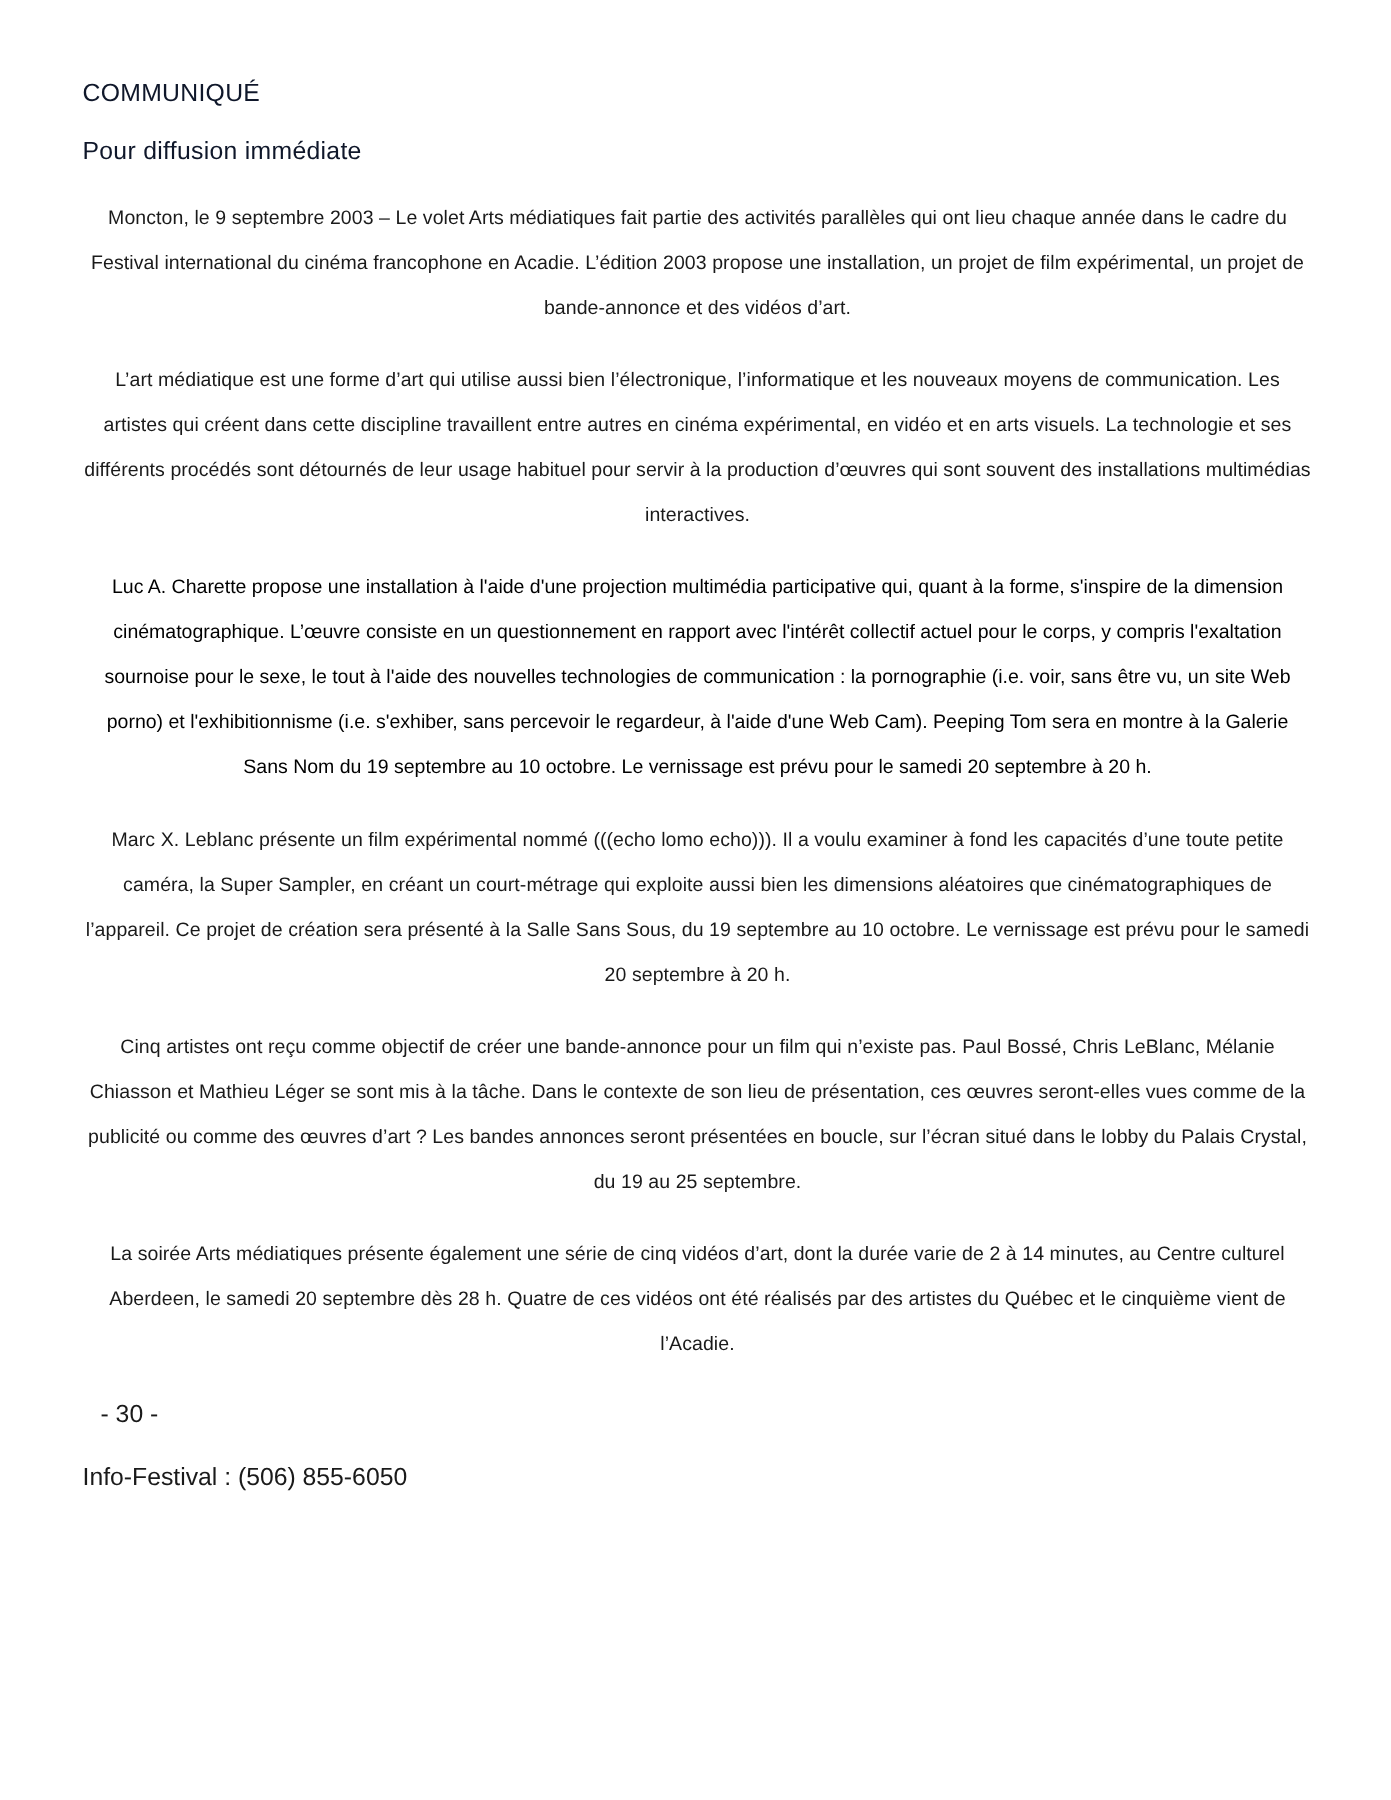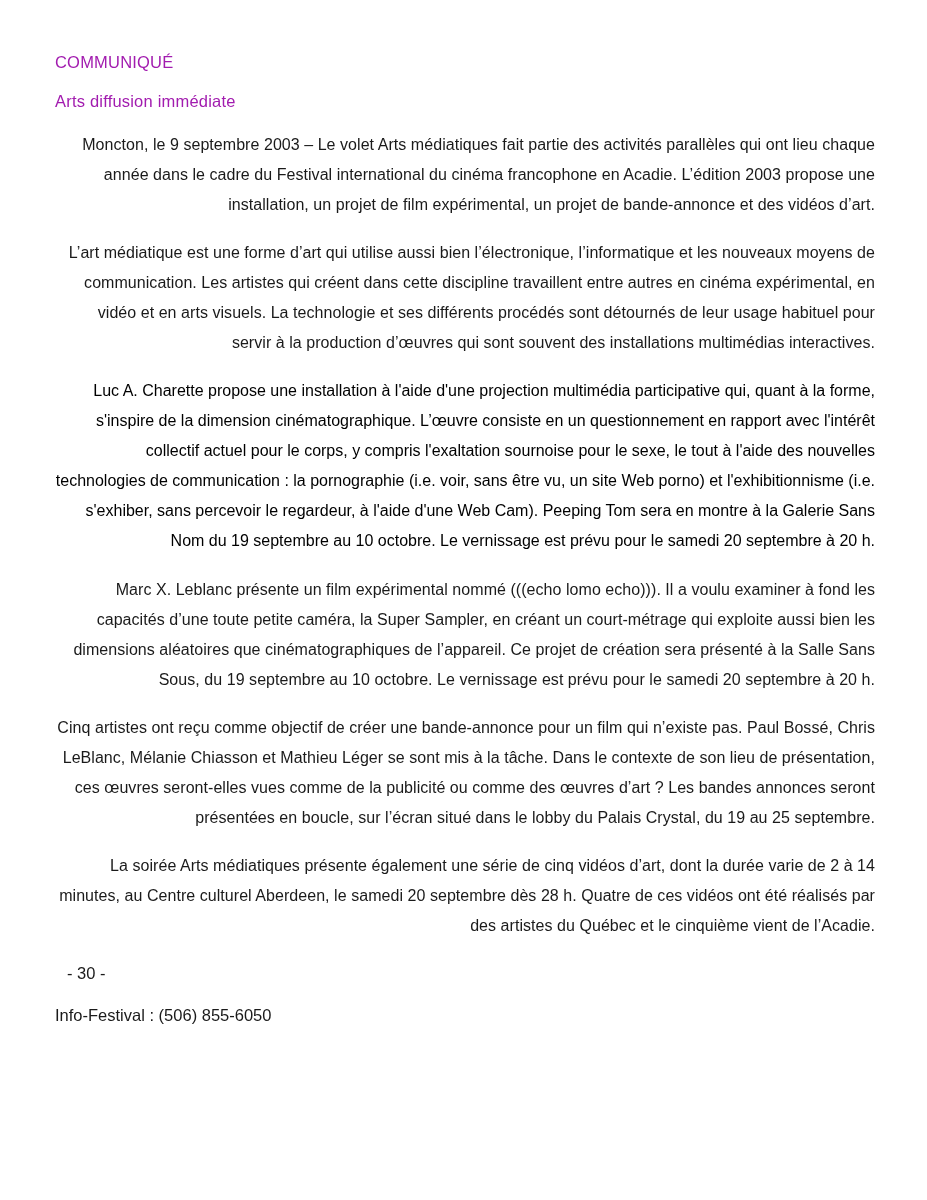--- a/index.html
+++ b/index.html
@@ -22,43 +22,43 @@
     padding: 52px 52px 0 55px;
     overflow: hidden;
   }
   .doc {
     width: 820px;
   }
   .label-line {
     font-size: 16.5px;
     line-height: 20px;
     letter-spacing: 0.2px;
-    color: #a21caf;
+    color: #0f172a;
     margin: 0 0 18px 0;
   }
   .kicker {
     margin-bottom: 19px;
   }
   .subkicker {
     margin-bottom: 19px;
   }
   .headline {
     font-size: 16.5px;
     line-height: 22px;
     font-weight: bold;
     color: #000000;
     margin: 0 0 20px 0;
     letter-spacing: 0.1px;
   }
   p.body {
-    font-size: 16px;
+    font-size: 13px;
     line-height: 30px;
     color: #1a1a1a;
     margin: 0 0 18px 0;
-    text-align: right;
+    text-align: center;
     letter-spacing: 0.05px;
   }
   p.body.bold {
     font-weight: normal;
     color: #000000;
     margin-bottom: 19px;
     letter-spacing: 0px;
   }
   .dash-30 {
     font-size: 16.5px;
@@ -76,21 +76,21 @@
   }
 </style>
 </head>
 <body>
 
 <div class="page">
   <div class="doc">
 
     <div class="label-line kicker">COMMUNIQUÉ</div>
 
-    <div class="label-line subkicker">Arts diffusion immédiate</div>
+    <div class="label-line subkicker">Pour diffusion immédiate</div>
 
 
     <p class="body">Moncton, le 9 septembre 2003 – Le volet Arts médiatiques fait partie des activités parallèles qui ont lieu chaque année dans le cadre du Festival international du cinéma francophone en Acadie. L’édition 2003 propose une installation, un projet de film expérimental, un projet de bande-annonce et des vidéos d’art.</p>
 
     <p class="body">L’art médiatique est une forme d’art qui utilise aussi bien l’électronique, l’informatique et les nouveaux moyens de communication. Les artistes qui créent dans cette discipline travaillent entre autres en cinéma expérimental, en vidéo et en arts visuels. La technologie et ses différents procédés sont détournés de leur usage habituel pour servir à la production d’œuvres qui sont souvent des installations multimédias interactives.</p>
 
     <p class="body bold">Luc A. Charette propose une installation à l'aide d'une projection multimédia participative qui, quant à la forme, s'inspire de la dimension cinématographique. L’œuvre consiste en un questionnement en rapport avec l'intérêt collectif actuel pour le corps, y compris l'exaltation sournoise pour le sexe, le tout à l'aide des nouvelles technologies de communication : la pornographie (i.e. voir, sans être vu, un site Web porno) et l'exhibitionnisme (i.e. s'exhiber, sans percevoir le regardeur, à l'aide d'une Web Cam). Peeping Tom sera en montre à la Galerie Sans Nom du 19 septembre au 10 octobre. Le vernissage est prévu pour le samedi 20 septembre à 20 h.</p>
 
     <p class="body">Marc X. Leblanc présente un film expérimental nommé (((echo lomo echo))). Il a voulu examiner à fond les capacités d’une toute petite caméra, la Super Sampler, en créant un court-métrage qui exploite aussi bien les dimensions aléatoires que cinématographiques de l’appareil. Ce projet de création sera présenté à la Salle Sans Sous, du 19 septembre au 10 octobre. Le vernissage est prévu pour le samedi 20 septembre à 20 h.</p>
 

